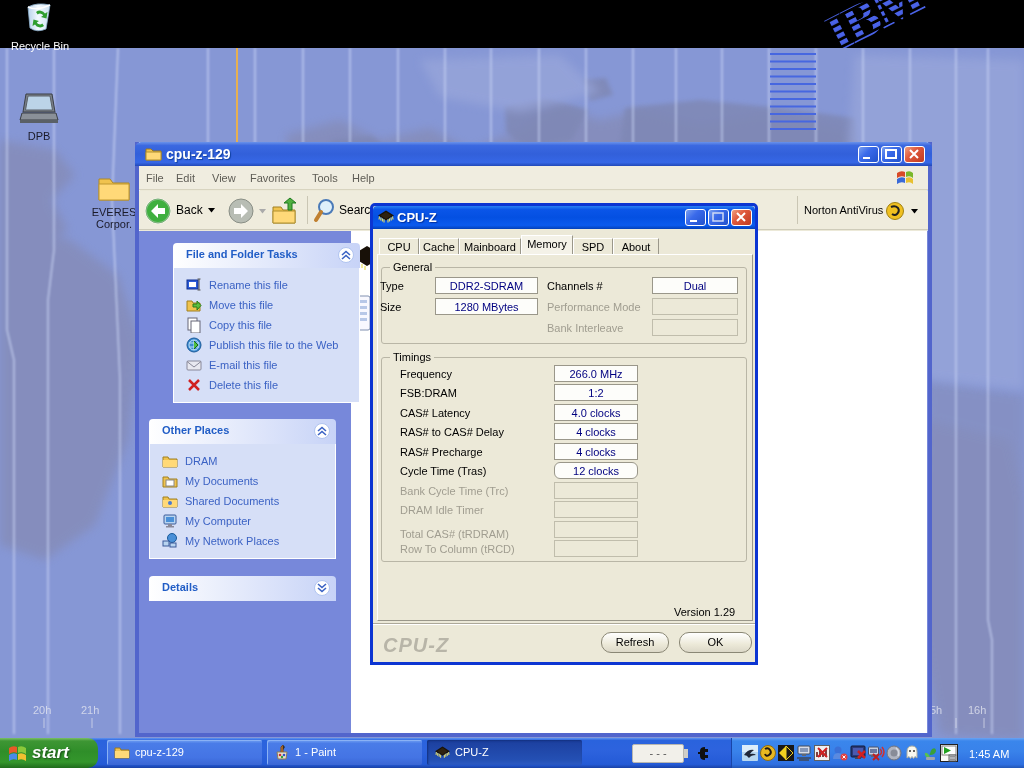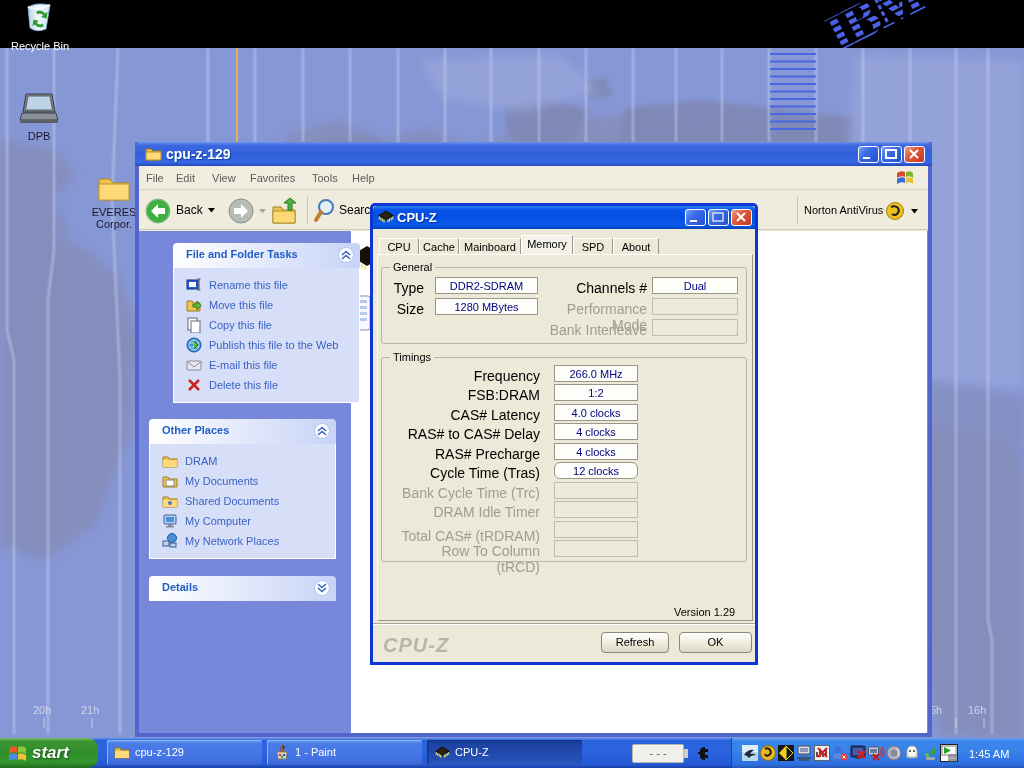--- a/index.html
+++ b/index.html
@@ -50,24 +50,24 @@
 .tab { position:absolute; top:0; height:16px; background:#ece9d8; border:1px solid #fff;
   border-bottom:none; border-right:1px solid #9a978a; text-align:center; padding-top:2px; }
 .tab.sel { top:-3px; height:20px; background:#f4f2e8; }
 #tabpane { left:377px; top:254px; width:376px; height:367px; background:#ece9d8;
   border-top:1px solid #fff; border-left:1px solid #fff; border-right:1px solid #9a978a; border-bottom:1px solid #9a978a; }
 .group { position:absolute; border:1px solid #b9b6a6; border-radius:3px; }
 .group .lg { position:absolute; left:8px; top:-7px; background:#ece9d8; padding:0 3px; font-size:11px; color:#000; }
 .fld { position:absolute; height:17px; background:#fdfdfa; border:1px solid #9a978a;
   font-size:11px; color:#000080; text-align:center; padding-top:2px; }
 .fld.dis { background:#ece9d8; border:1px solid #c0bdac; }
-.lbl { position:absolute; font-size:14px; color:#000; text-align:right; }
+.lbl { position:absolute; font-size:11px; color:#000; text-align:left; }
 .lbl.dis { color:#a09d90; }
 .btn { position:absolute; height:21px; background:linear-gradient(180deg,#ffffff,#ece9d8 60%,#dcd8c8);
-  border:1px solid #8a8775; border-radius:4px; font-size:11px; text-align:center; padding-top:3px; }
+  border:1px solid #8a8775; border-radius:10px; font-size:11px; text-align:center; padding-top:3px; }
 
 #taskbar { left:0; top:738px; width:1024px; height:30px;
   background:linear-gradient(180deg,#5e94f2 0%,#2a63dd 8%,#2d63de 40%,#245ad6 88%,#1941a5 100%); }
 #start { left:0; top:738px; width:98px; height:30px; color:#fff; font-weight:bold; font-style:italic; font-size:17px;
   background:linear-gradient(180deg,#7cc168 0%,#3e9634 10%,#2f8e29 45%,#34962c 80%,#1f6c1c 100%);
   border-radius:0 10px 10px 0; }
 #start .s { position:absolute; left:32px; top:5px; text-shadow:1px 1px 2px #1a4a18; }
 .tbtn { position:absolute; top:740px; height:25px; border-radius:2px; color:#fff; font-size:11px;
   background:linear-gradient(180deg,#71a0f2 0%,#4a7ce8 14%,#4474e4 70%,#3a66d4 100%);
   box-shadow:inset 1px 1px 0 #8ab2f5; }

